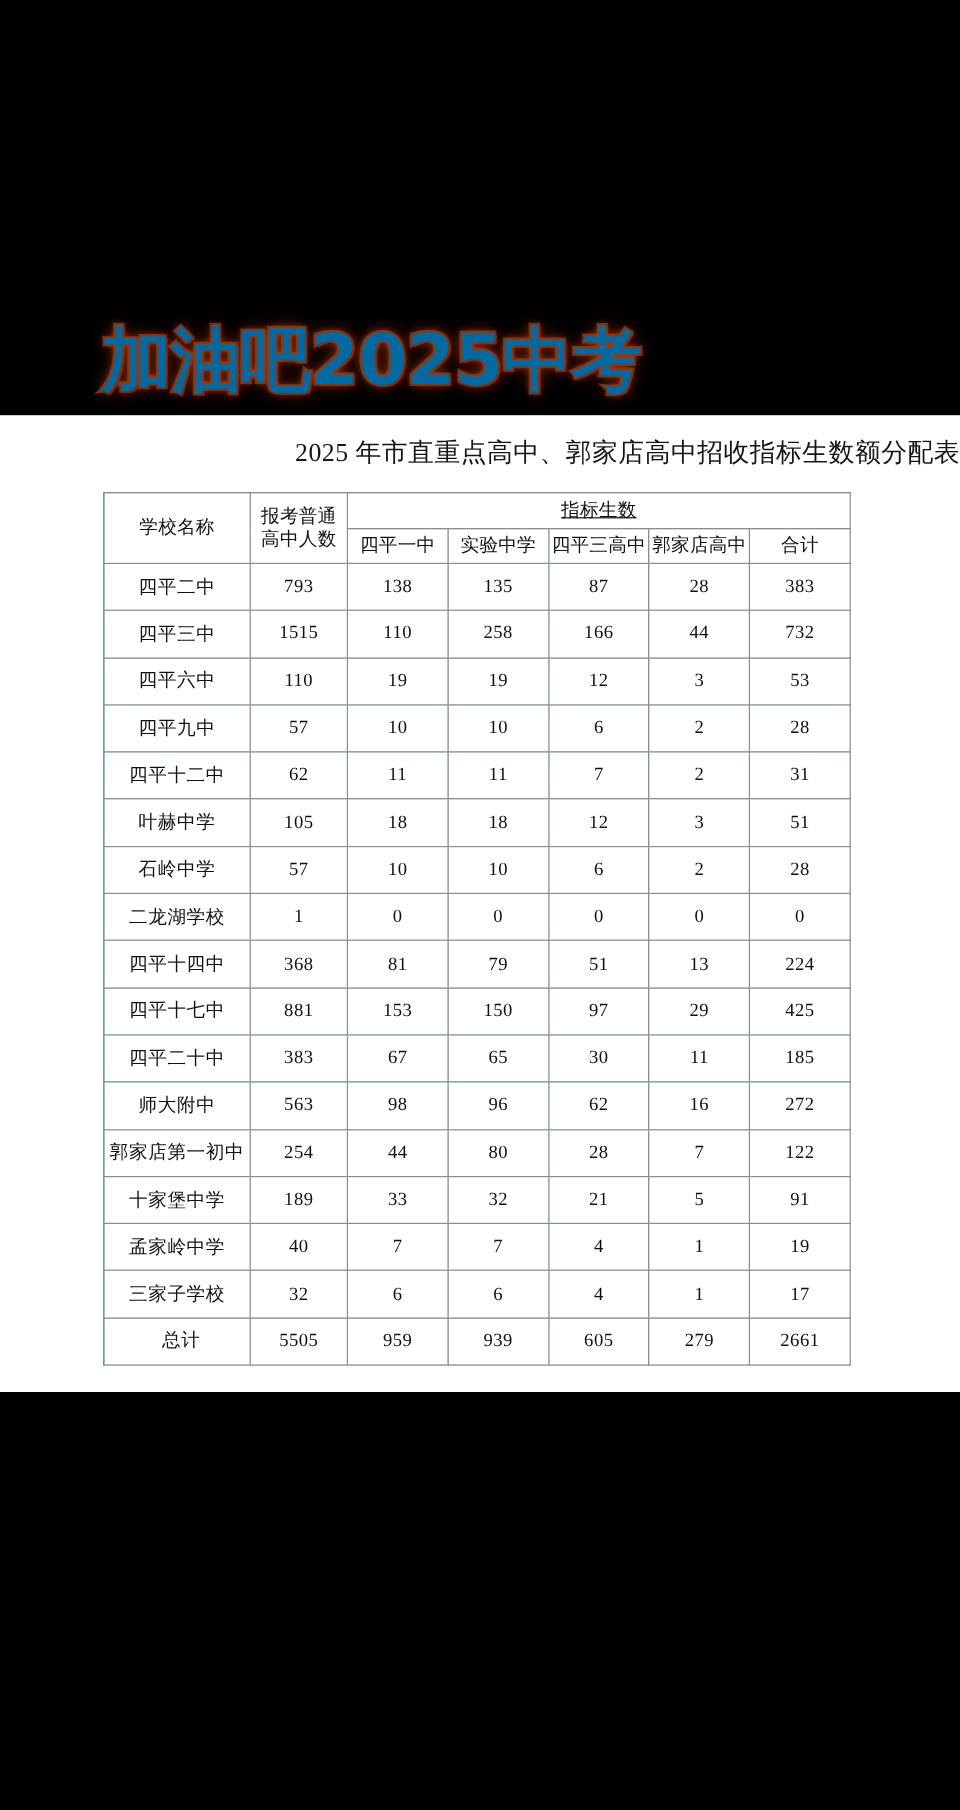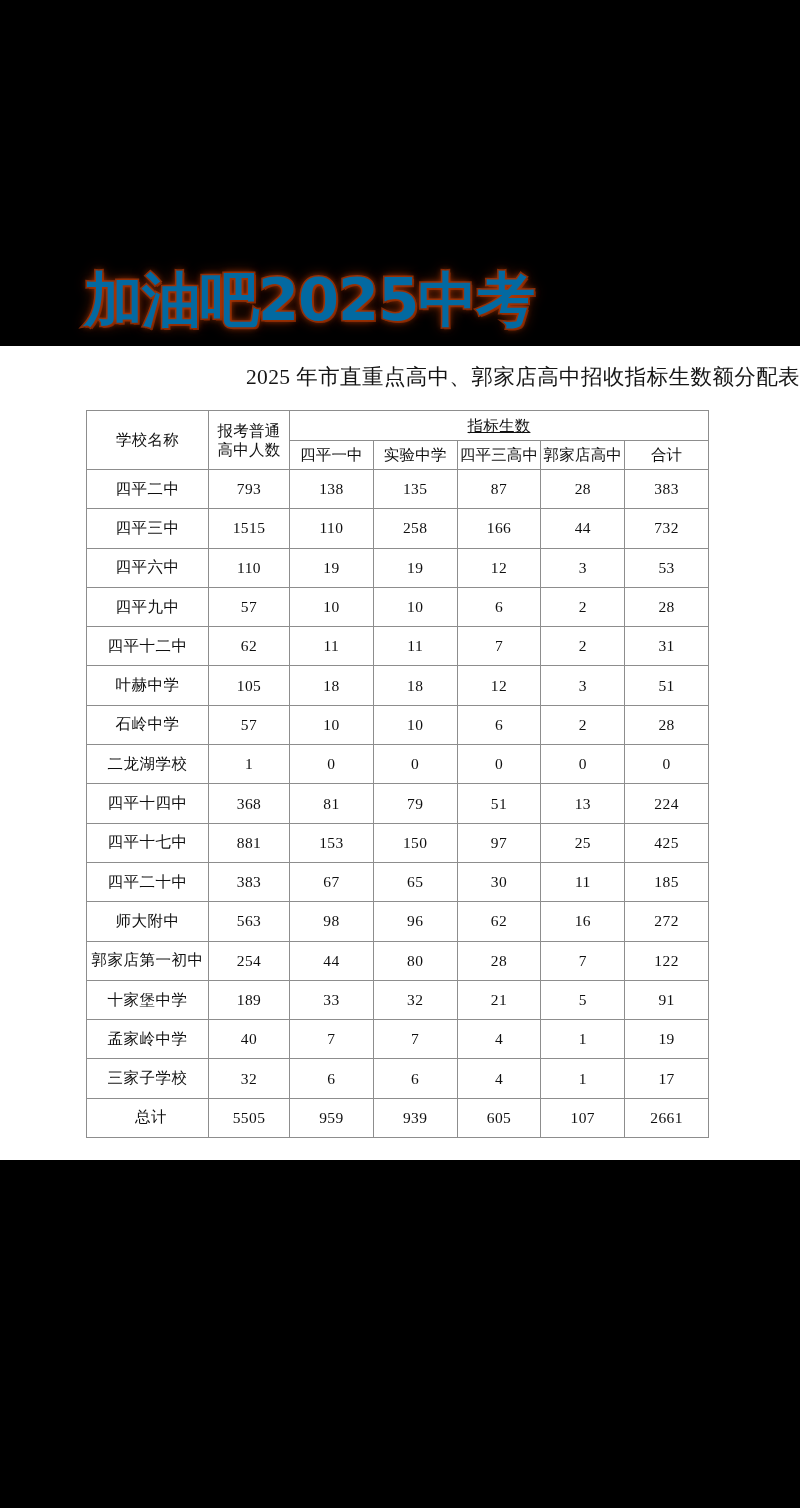--- a/index.html
+++ b/index.html
@@ -241,21 +241,21 @@
           <td class="num-cell">51</td>
           <td class="num-cell">13</td>
           <td class="num-cell">224</td>
         </tr>
         <tr>
           <td class="school-cell">四平十七中</td>
           <td class="num-cell">881</td>
           <td class="num-cell">153</td>
           <td class="num-cell">150</td>
           <td class="num-cell">97</td>
-          <td class="num-cell">25</td>
+          <td class="num-cell">29</td>
           <td class="num-cell">425</td>
         </tr>
         <tr>
           <td class="school-cell">四平二十中</td>
           <td class="num-cell">383</td>
           <td class="num-cell">67</td>
           <td class="num-cell">65</td>
           <td class="num-cell">30</td>
           <td class="num-cell">11</td>
           <td class="num-cell">185</td>
@@ -304,21 +304,21 @@
           <td class="num-cell">4</td>
           <td class="num-cell">1</td>
           <td class="num-cell">17</td>
         </tr>
         <tr class="total-row">
           <td class="school-cell">总计</td>
           <td class="num-cell">5505</td>
           <td class="num-cell">959</td>
           <td class="num-cell">939</td>
           <td class="num-cell">605</td>
-          <td class="num-cell">107</td>
+          <td class="num-cell">279</td>
           <td class="num-cell">2661</td>
         </tr>
       </tbody>
   </table>
 
 </div>
 
 <div id="bottom-band"></div>
 
 </body></html>

